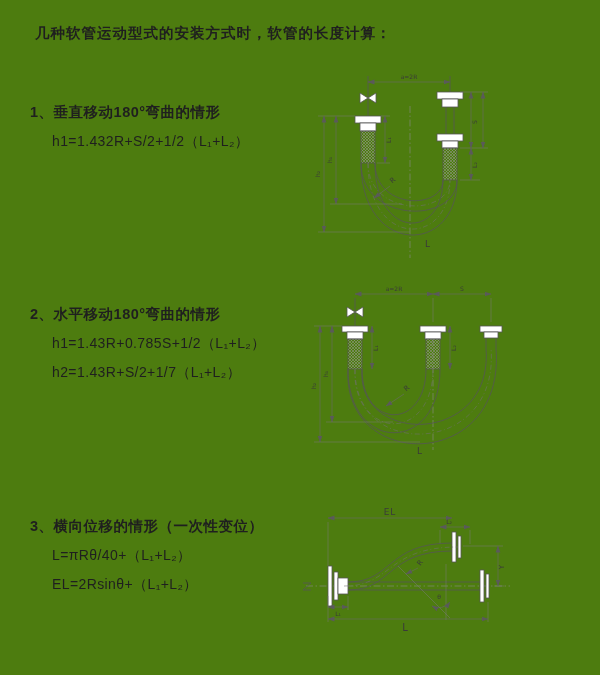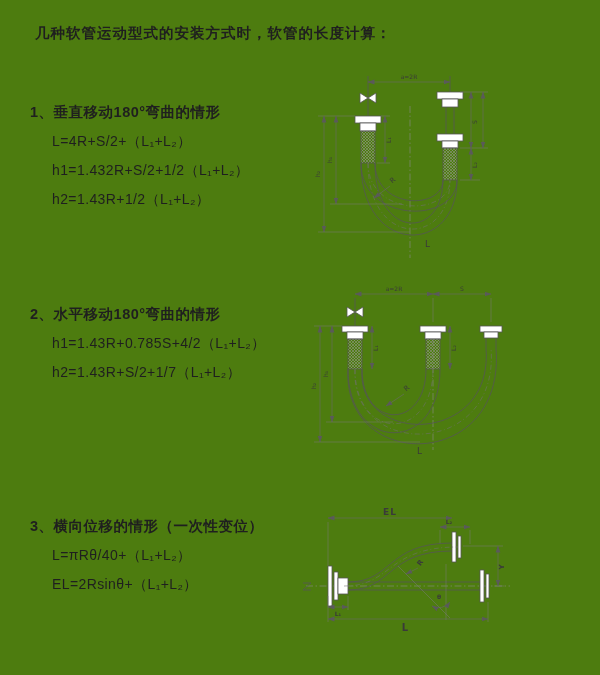--- a/index.html
+++ b/index.html
@@ -26,28 +26,26 @@
 </style>
 </head>
 <body>
 
 <div class="page">
 
   <div class="doc-title">几种软管运动型式的安装方式时，软管的长度计算：</div>
 
   <div class="sec" style="top:103px;">
     <div class="sec-heading">1、垂直移动180°弯曲的情形</div>
-    <div class="formula">L=4R+S/2+（L₁+L₂）</div>
     <div class="formula">h1=1.432R+S/2+1/2（L₁+L₂）</div>
-    <div class="formula">h2=1.43R+1/2（L₁+L₂）</div>
   </div>
 
   <div class="sec" style="top:305px;">
     <div class="sec-heading">2、水平移动180°弯曲的情形</div>
-    <div class="formula">h1=1.43R+0.785S+4/2（L₁+L₂）</div>
+    <div class="formula">h1=1.43R+0.785S+1/2（L₁+L₂）</div>
     <div class="formula">h2=1.43R+S/2+1/7（L₁+L₂）</div>
   </div>
 
   <div class="sec" style="top:517px;">
     <div class="sec-heading">3、横向位移的情形（一次性变位）</div>
     <div class="formula">L=πRθ/40+（L₁+L₂）</div>
     <div class="formula">EL=2Rsinθ+（L₁+L₂）</div>
   </div>
 
   <div class="diagram" style="left:310px;top:68px;">
@@ -193,21 +191,21 @@
       <line class="dxt" x1="6" y1="160" x2="112" y2="160"></line>
       <text class="lbl6" x="8" y="104" transform="rotate(-90 8 104)" text-anchor="middle">h₂</text>
 
       <line class="dline" x1="96" y1="112" x2="78" y2="124" marker-end="url(#a2)"></line>
       <text class="lbl7" x="100" y="108" transform="rotate(-40 100 108)" text-anchor="middle">R</text>
 
       <text class="lbl9" x="112" y="172" text-anchor="middle">L</text>
     </svg>
   </div>
 
-  <div class="diagram" style="left:298px;top:500px;font-weight:bold;">
+  <div class="diagram" style="left:298px;top:500px;">
     <svg width="302" height="150" viewBox="0 0 302 150">
       <defs>
         <marker id="a3" markerUnits="userSpaceOnUse" markerWidth="7" markerHeight="6" refX="6.5" refY="3" orient="auto-start-reverse">
           <path d="M0,0.6 L7,3 L0,5.4 Z" fill="#5a5a5a"></path>
         </marker>
       </defs>
 
       <line class="cdash" x1="8" y1="86" x2="212" y2="86"></line>
       <path class="solid" d="M5,83 L13,83 L5,90 L13,90"></path>
 

